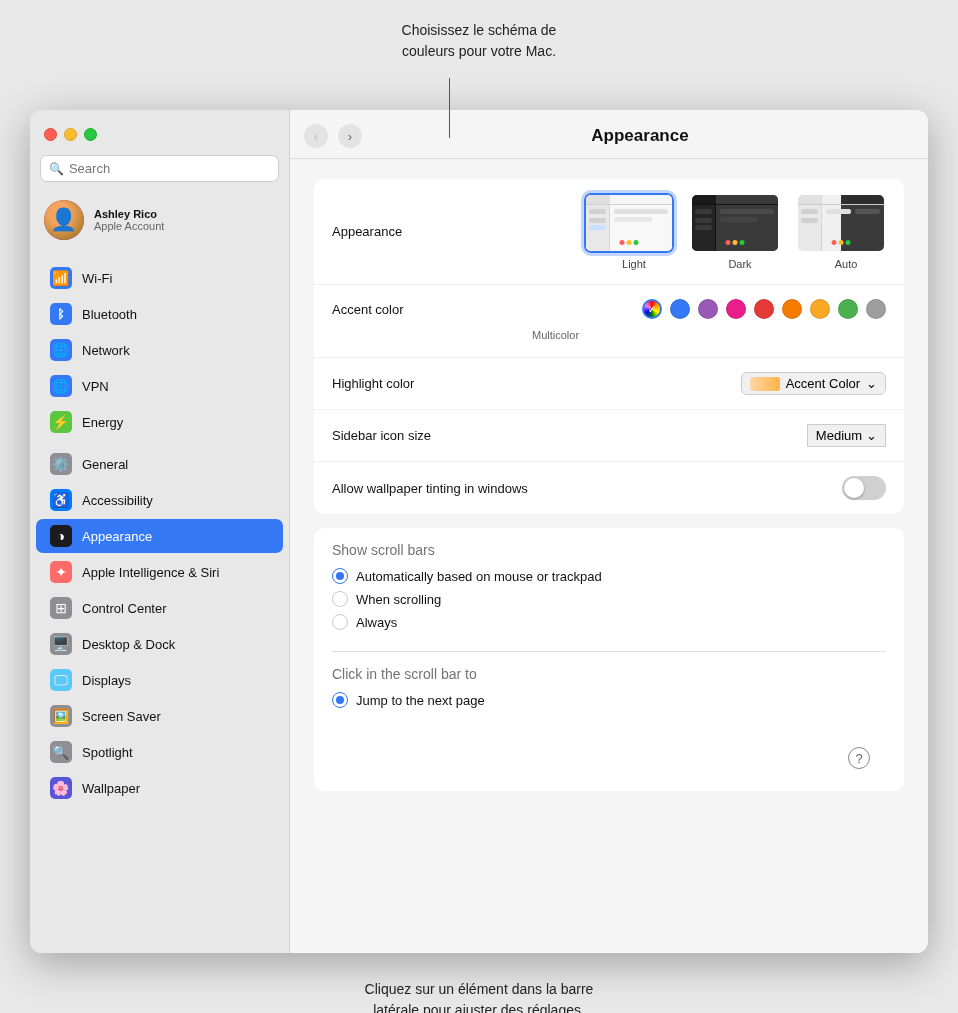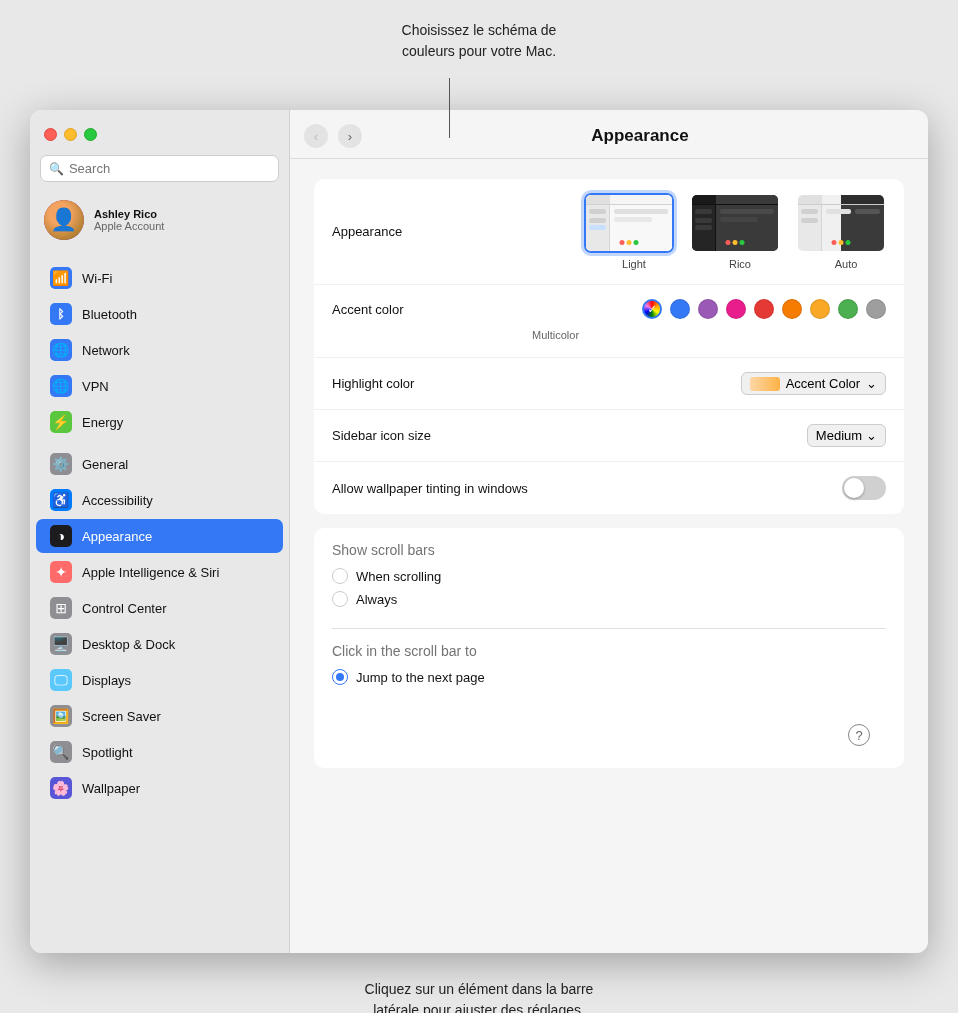--- a/index.html
+++ b/index.html
@@ -393,21 +393,21 @@
     }
 
     
     .select-btn {
       display: flex;
       align-items: center;
       gap: 4px;
       padding: 3px 8px;
       background: #f0f0f0;
       border: 1px solid #ccc;
-      border-radius: 6px;
+      border-radius: 0;
       font-size: 13px;
       cursor: pointer;
     }
 
     
     .toggle {
       width: 44px;
       height: 24px;
       border-radius: 12px;
       background: #d0d0d0;
@@ -704,21 +704,21 @@
                           <div style="height:5px;background:#444;border-radius:2px;width:70%;"></div>
                         </div>
                       </div>
                       <div class="thumb-dots">
                         <div class="thumb-dot" style="background:#ff5f57;"></div>
                         <div class="thumb-dot" style="background:#ffbd2e;"></div>
                         <div class="thumb-dot" style="background:#28c840;"></div>
                       </div>
                     </div>
                   </div>
-                  <span class="thumb-label">Rico</span>
+                  <span class="thumb-label">Dark</span>
                 </div>
 
                 <div class="appearance-thumb">
                   <div class="thumb-img">
                     <div style="width:100%;height:100%;position:relative;">
                       <div style="height:10px;background:linear-gradient(to right,#e0e0e0 28%,#f0f0f0 28%,#f0f0f0 50%,#2d2d2d 50%);border-bottom:1px solid #ccc;"></div>
                       <div style="display:flex;height:50px;background:linear-gradient(to right,#f0f0f0 50%,#3a3a3a 50%);">
                         <div style="width:28%;background:#e8e8e8;border-right:1px solid #d5d5d5;">
                           <div style="margin:4px 3px;height:5px;background:#d0d0d0;border-radius:2px;"></div>
                           <div style="margin:2px 3px;height:5px;background:#d0d0d0;border-radius:2px;"></div>
@@ -809,20 +809,26 @@
             </div>
           </div>
 
         </div>
 
         <div class="settings-card">
 
           <div class="radio-group">
             <div class="radio-group-title">Show scroll bars</div>
 
+            <div class="radio-item">
+              <div class="radio-circle checked">
+                <div class="radio-inner"></div>
+              </div>
+              <span class="radio-label">Automatically based on mouse or trackpad</span>
+            </div>
 
             <div class="radio-item">
               <div class="radio-circle"></div>
               <span class="radio-label">When scrolling</span>
             </div>
 
             <div class="radio-item">
               <div class="radio-circle"></div>
               <span class="radio-label">Always</span>
             </div>

